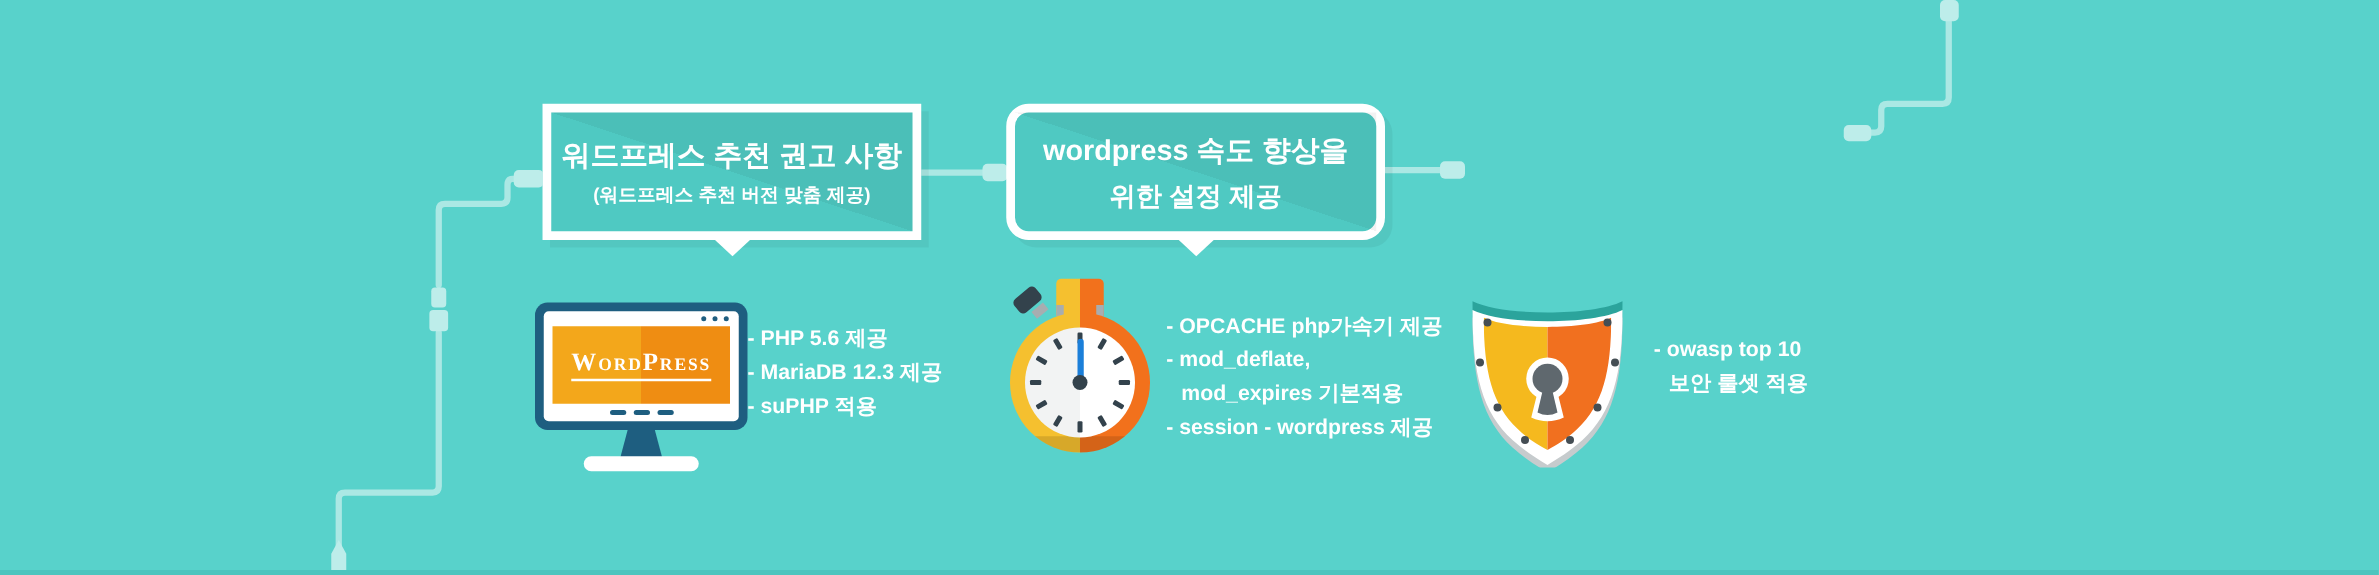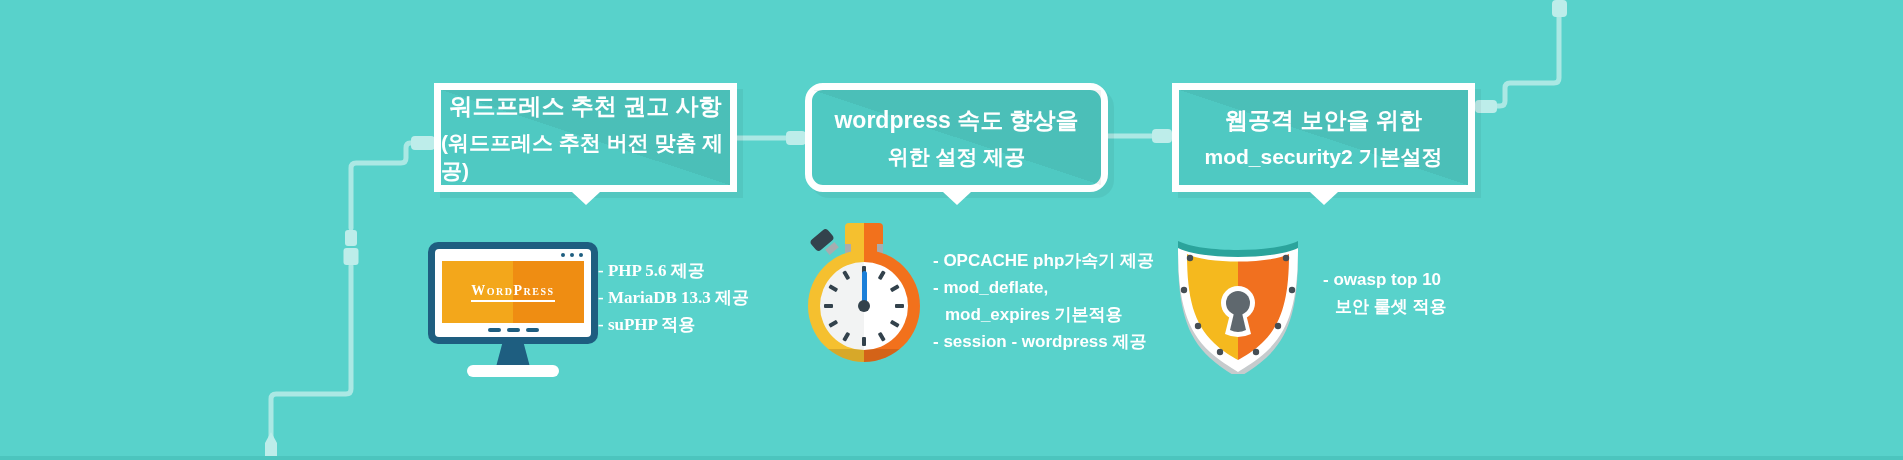--- a/index.html
+++ b/index.html
@@ -14,40 +14,40 @@
            box-shadow:6px 6px 0 rgba(0,0,0,0.05);
            display:flex;flex-direction:column;align-items:center;justify-content:center;gap:7px;}
   .callout::before{content:"";position:absolute;inset:0;
            background:linear-gradient(to bottom left,rgba(0,0,0,0.05) 50%,transparent 50%);}
   .callout .pointer{position:absolute;left:50%;bottom:-20px;margin-left:-14px;width:0;height:0;
            border-left:14px solid transparent;border-right:14px solid transparent;
            border-top:13px solid #ffffff;}
   .c1{left:434px;} .c2{left:805px;border-radius:18px;} .c3{left:1172px;}
   .callout-title{position:relative;color:#fff;font-size:23px;font-weight:700;letter-spacing:0;}
   .callout-subtitle{position:relative;color:#fff;font-size:21px;font-weight:700;}
-  .c1 .callout-subtitle{font-size:21px;}
+  .c1 .callout-subtitle{font-size:15px;}
 
   
   .bullets{position:absolute;color:#fff;font-weight:700;font-size:17px;line-height:27px;}
   .bullet-line.indent{padding-left:12px;}
-  .b1{left:598px;top:257px;font-family:Liberation Serif, serif;}
+  .b1{left:598px;top:257px;}
   .b2{left:933px;top:247px;}
   .b3{left:1323px;top:266px;}
 
   
   .monitor{position:absolute;left:428px;top:242px;width:170px;height:136px;}
   .m-frame{position:absolute;left:0;top:0;width:170px;height:102px;background:#1e5e80;border-radius:10px;}
   .m-panel{position:absolute;inset:7px;background:#ffffff;border-radius:4px;}
   .m-dots{position:absolute;top:4px;right:8px;display:flex;gap:5px;}
   .m-dots span{width:4px;height:4px;border-radius:50%;background:#1e5e80;}
   .m-screen{position:absolute;left:7px;right:7px;top:12px;height:62px;
             background:linear-gradient(90deg,#f3a71b 50%,#ef8d12 50%);
             display:flex;align-items:center;justify-content:center;}
   .wp-logo{font-family:"Liberation Serif","DejaVu Serif",serif;font-variant:small-caps;
-           font-weight:700;font-size:14px;letter-spacing:1.5px;color:#fff;
+           font-weight:700;font-size:20px;letter-spacing:1.5px;color:#fff;
            border-bottom:2px solid #fff;padding-bottom:1px;}
   .m-dashes{position:absolute;left:0;right:0;bottom:5px;display:flex;gap:6px;justify-content:center;}
   .m-dashes span{width:13px;height:4px;border-radius:2px;background:#1e5e80;}
   .m-neck{position:absolute;left:68px;top:102px;width:34px;height:23px;background:#1e5e80;
           clip-path:polygon(18% 0,82% 0,100% 100%,0 100%);}
   .m-base{position:absolute;left:39px;top:123px;width:92px;height:12px;background:#ffffff;border-radius:6px;}
 
   
   .sw-crown{position:absolute;left:845px;top:223px;width:38px;height:30px;
             background:linear-gradient(90deg,#f5c02f 50%,#f2711c 50%);
@@ -103,25 +103,20 @@
     <div class="callout-subtitle">(워드프레스 추천 버전 맞춤 제공)</div>
     <div class="pointer"></div>
   </div>
 
   <div class="callout c2">
     <div class="callout-title">wordpress 속도 향상을</div>
     <div class="callout-subtitle">위한 설정 제공</div>
     <div class="pointer"></div>
   </div>
 
-  <div class="callout c3">
-    <div class="callout-title">웹공격 보안을 위한</div>
-    <div class="callout-subtitle">mod_security2 기본설정</div>
-    <div class="pointer"></div>
-  </div>
 
   <div class="monitor">
     <div class="m-frame">
       <div class="m-panel">
         <div class="m-dots">
             <span></span>
             <span></span>
             <span></span>
           </div>
         <div class="m-screen">
@@ -132,21 +127,21 @@
             <span></span>
             <span></span>
           </div>
       </div>
     </div>
     <div class="m-neck"></div>
     <div class="m-base"></div>
   </div>
   <div class="bullets b1">
       <div class="bullet-line">- PHP 5.6 제공</div>
-      <div class="bullet-line">- MariaDB 13.3 제공</div>
+      <div class="bullet-line">- MariaDB 12.3 제공</div>
       <div class="bullet-line">- suPHP 적용</div>
     </div>
 
   <div class="sw-crown">
       <i class="l"></i>
       <i class="r"></i>
     </div>
   <div class="sw-knob-stem"></div>
   <div class="sw-knob"></div>
   <div class="sw-ring">

